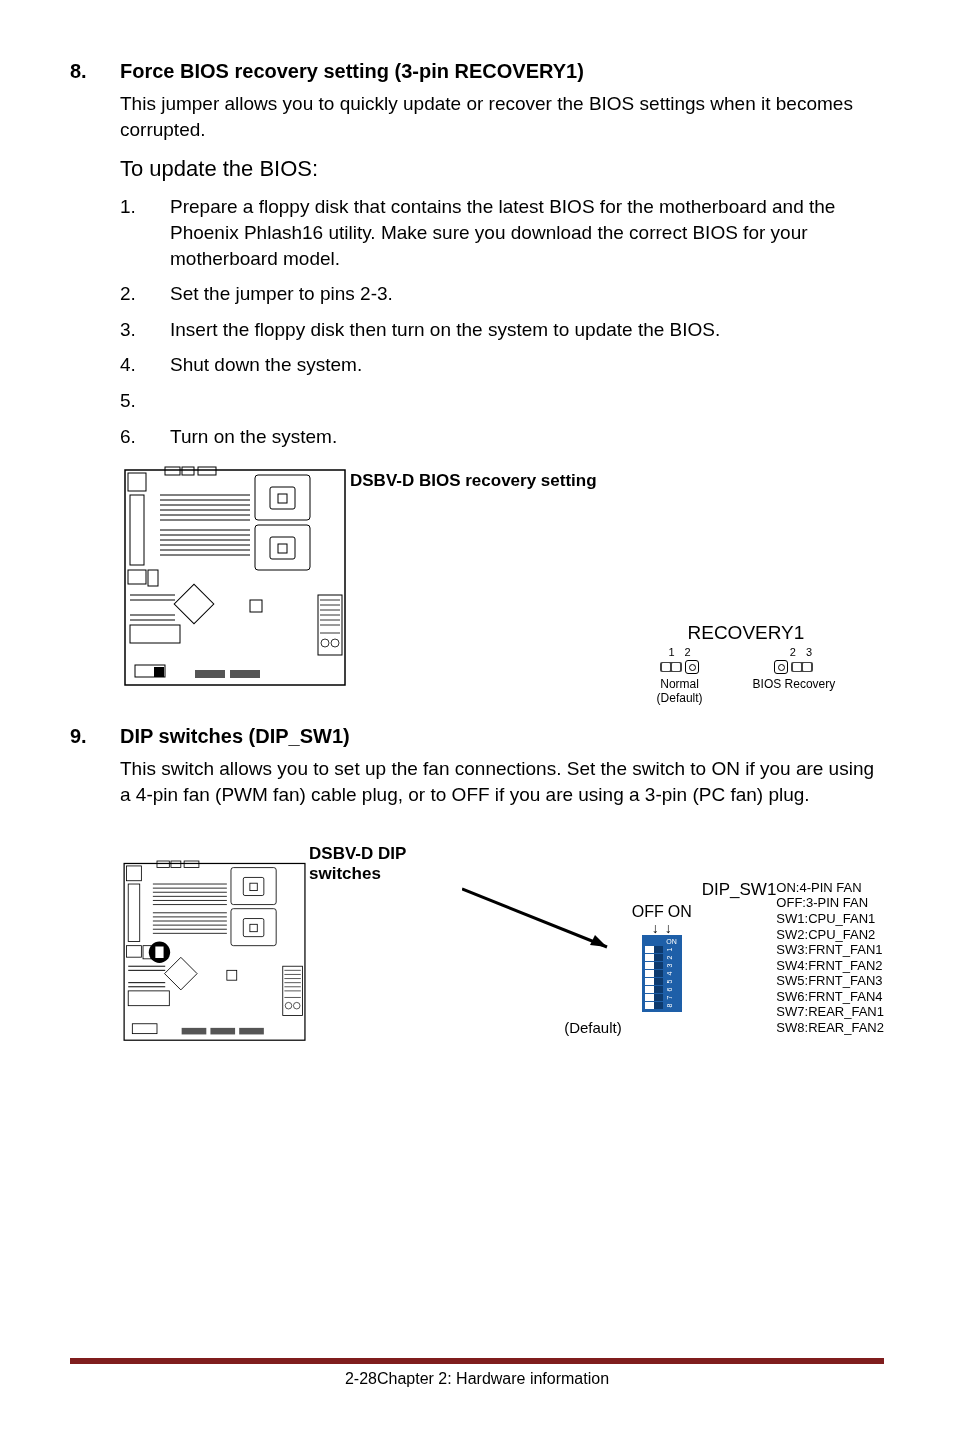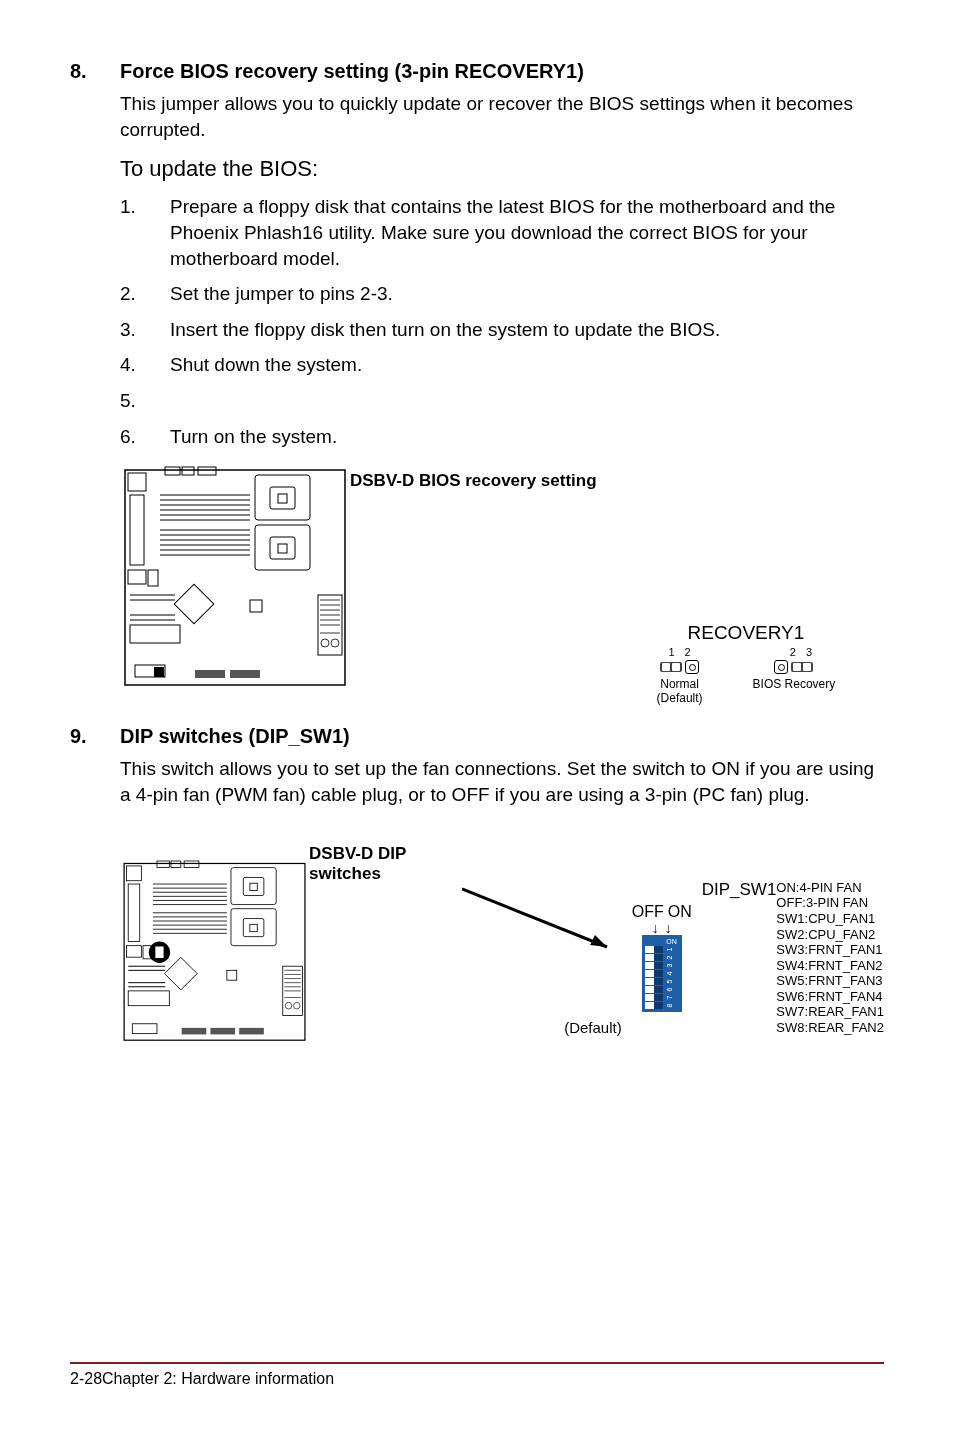--- a/index.html
+++ b/index.html
@@ -100,24 +100,24 @@
   .dip-default { font-size: 15px; margin-top: 50px; }
 
   .dip-name { font-size: 17px; }
   .dip-legend { font-size: 13px; line-height: 1.2; }
 
   .footer {
     position: absolute;
     bottom: 50px;
     left: 70px;
     right: 70px;
-    border-top: 2px solid #7f1d1d;
+    border-top: 6px solid #7f1d1d;
     padding-top: 6px;
     display: flex;
-    justify-content: flex-start;
+    justify-content: center;
     font-size: 16px;
   }
 </style>
 </head>
 <body>
 
 <div class="page">
 
   <div class="section-heading">
     <span class="num">8.</span>

